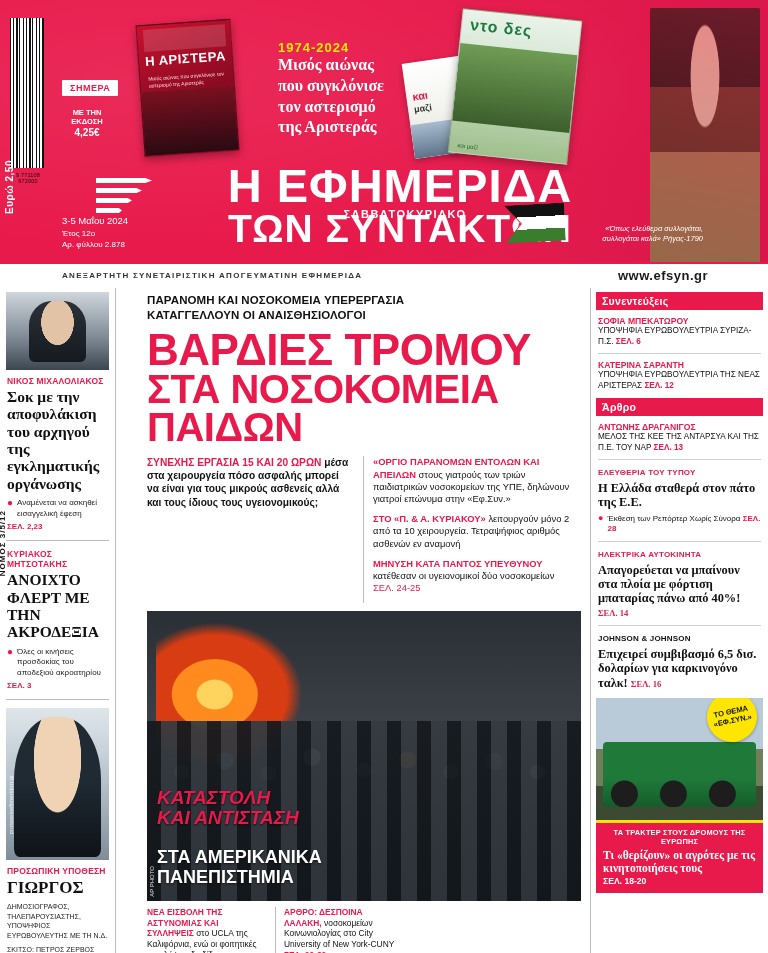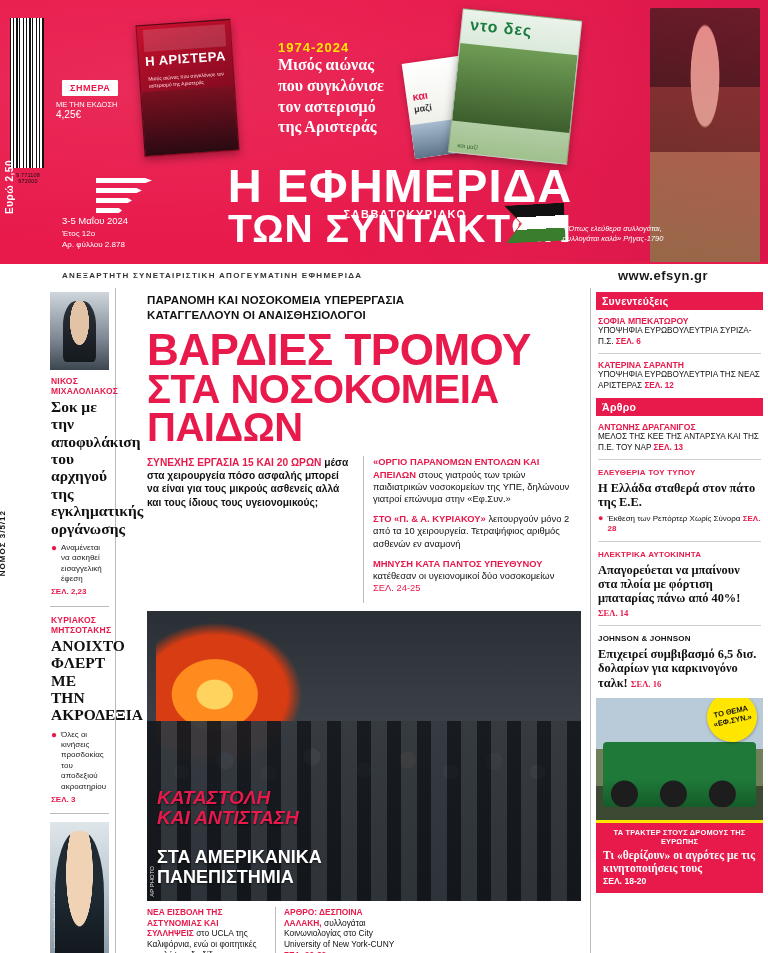--- a/index.html
+++ b/index.html
@@ -41,22 +41,22 @@
     writing-mode: vertical-rl; transform: rotate(180deg);
     letter-spacing:0.5px;
   }
   
   .simera {
     position:absolute; left:62px; top:80px;
     background:#fff; color:#e8194b; font-size:9px; font-weight:bold;
     padding:3px 8px; letter-spacing:0.5px; border-radius:1px;
   }
   .with-edition {
-    position:absolute; left:56px; top:100px; width:62px;
-    color:#fff; font-size:7.5px; font-weight:normal; line-height:1.25; 
+    position:absolute; left:56px; top:108px; width:62px;
+    color:#fff; font-size:7.5px; font-weight:bold; line-height:1.25; text-align:center;
   }
   .with-edition .price { font-size:10px; }
 
   
   .mag1 {
     position:absolute; left:140px; top:22px; width:95px; height:132px;
     background: linear-gradient(160deg,#c8102e,#8c0b22 55%, #60071a);
     border:1px solid rgba(0,0,0,.25);
     transform: rotate(-4deg);
     box-shadow: 0 3px 8px rgba(0,0,0,.35);
@@ -128,21 +128,21 @@
   .flag::after {
     content:""; position:absolute; left:0; top:0; width:0; height:0;
     border-top:19px solid transparent; border-bottom:19px solid transparent; border-left:17px solid #d12b2b;
   }
   .dateblock {
     position:absolute; left:62px; top:214px; color:#fff; font-size:8px; line-height:1.45;
   }
   .dateblock .big { font-size:9.5px; }
   .motto {
     position:absolute; left:523px; top:224px; width:180px; color:#fff; font-size:7.5px;
-    font-style:italic; line-height:1.35; text-align:center;
+    font-style:italic; line-height:1.35; text-align:right;
   }
   
   .woman {
     position:absolute; right:8px; top:8px; width:110px; height:262px;
     background:
       radial-gradient(ellipse at 50% 26%, #e8c3a8 0 18%, transparent 19%),
       linear-gradient(180deg,#2a1c18 0 30%, #6b3a2a 30% 55%, #b07a55 55% 100%);
     border-radius:2px; overflow:hidden;
   }
   .woman::after{
@@ -155,21 +155,21 @@
   }
   .strip .left {
     position:absolute; left:62px; top:7px; color:#333; font-size:8px; letter-spacing:1.3px; font-weight:bold;
   }
   .strip .right {
     position:absolute; right:60px; top:4px; color:#1a1a1a; font-size:13px; font-weight:bold; letter-spacing:0.5px;
   }
 
   
   .content { position:absolute; left:0; top:288px; width:768px; height:665px; background:#fff; }
-  .col-left { position:absolute; left:0; top:0; width:116px; height:665px; border-right:1px solid #bbb;padding-left:44px; }
+  .col-left { position:absolute; left:0; top:0; width:116px; height:665px; border-right:1px solid #bbb; }
   .col-mid  { position:absolute; left:137px; top:0; width:452px; height:665px; }
   .col-right{ position:absolute; left:590px; top:0; width:178px; height:665px; border-left:1px solid #bbb; }
 
   
   .lc-photo {
     margin:4px 6px 0 6px; height:78px;
     background: linear-gradient(180deg,#cfd6dc,#7d8894 60%, #3b4650);
     position:relative; overflow:hidden;
   }
   .lc-photo::after{
@@ -469,21 +469,21 @@
         <div class="credit">AP PHOTO</div>
       </div>
 
       <div class="photo-foot">
         <div class="c1">
           <b>ΝΕΑ ΕΙΣΒΟΛΗ ΤΗΣ ΑΣΤΥΝΟΜΙΑΣ ΚΑΙ ΣΥΛΛΗΨΕΙΣ</b>
           <span>στο UCLA της Καλιφόρνια, ενώ οι φοιτητικές καταλήψεις διαδίδονται και εξαπλώνονται σε ολόκληρη τη χώρα</span>
         </div>
         <div class="c2">
           <b>ΑΡΘΡΟ: ΔΕΣΠΟΙΝΑ ΛΑΛΑΚΗ,</b>
-          <span>συλλογάται Κοινωνιολογίας στο City University of New York-CUNY</span>
+          <span>νοσοκομείων Κοινωνιολογίας στο City University of New York-CUNY</span>
           <b>ΣΕΛ. 29-32</b>
         </div>
       </div>
     </div>
 
     <div class="col-right">
       <div class="rc-band">Συνεντεύξεις</div>
 
       <div class="rc-item">
         <div class="rc-name">ΣΟΦΙΑ ΜΠΕΚΑΤΩΡΟΥ</div>

